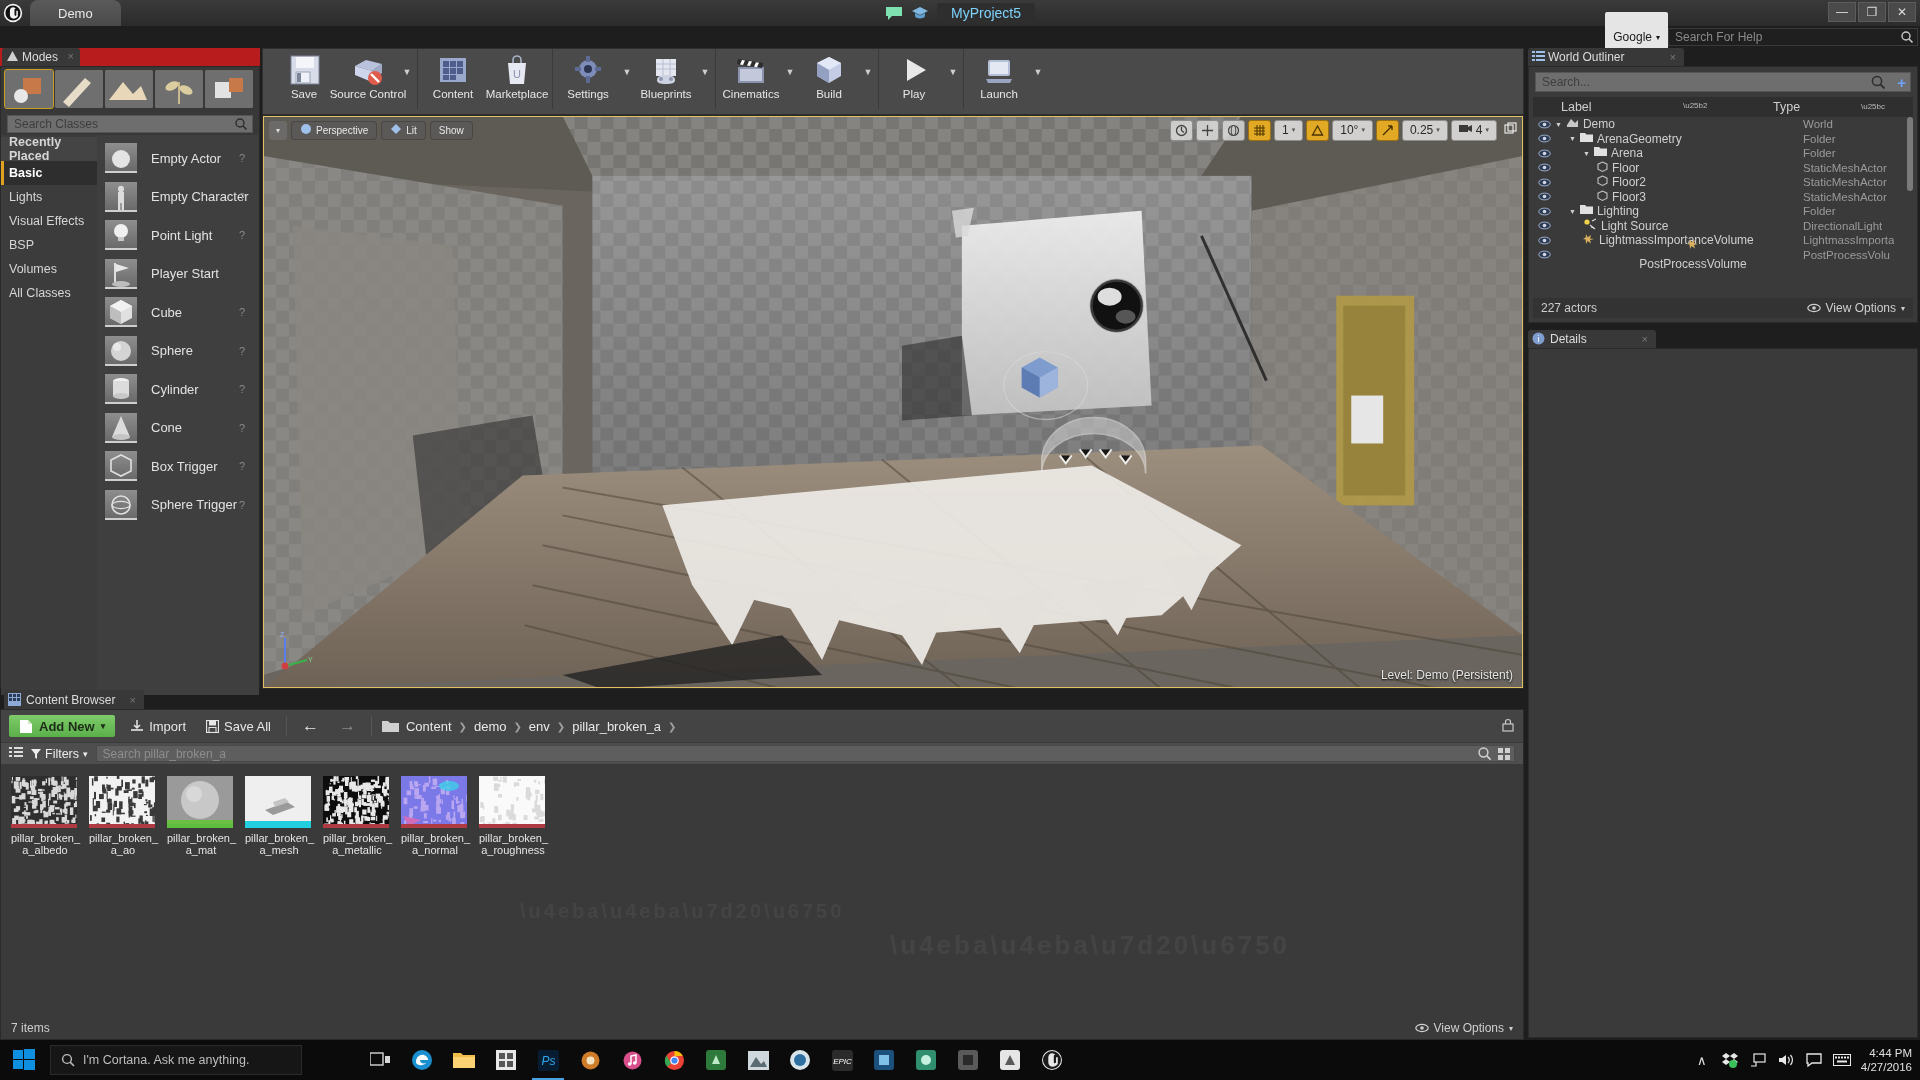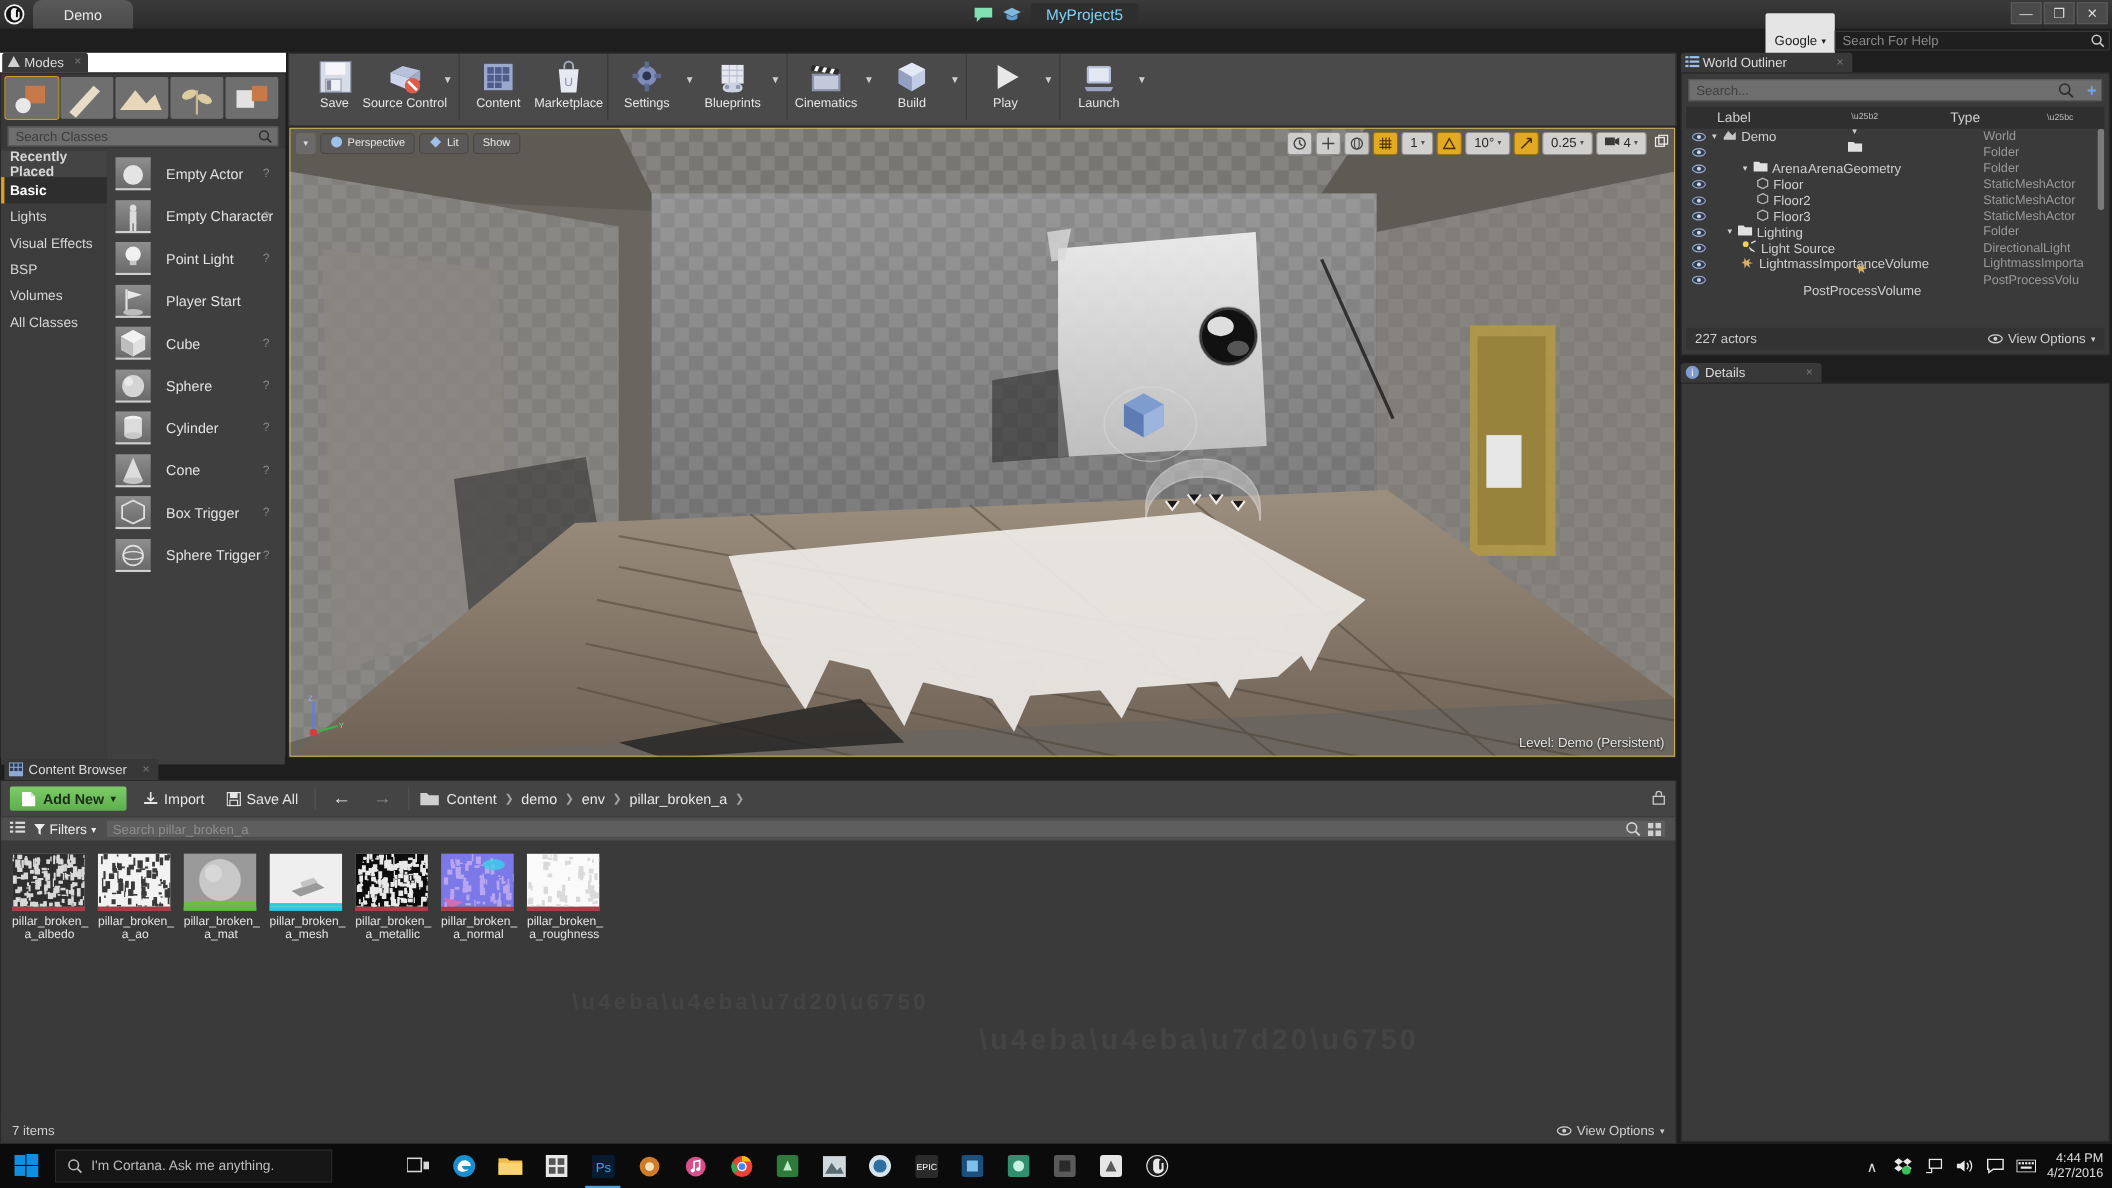--- a/index.html
+++ b/index.html
@@ -28,21 +28,21 @@
     background:#2b2b2b; display:flex; align-items:center; padding-left:6px; }
   .menuitem { padding:2px 12px; color:#d0d0d0; font-size:13px; }
   .helpbar { position:absolute; right:2px; top:26px; height:22px; display:flex; align-items:center; gap:0; }
   .googlesel { background:#e5e5e5; color:#1a1a1a; font-size:12px; padding:18px 8px; border-radius:2px;
      display:flex; align-items:center; gap:4px; }
   .helpsearch { width:250px; height:18px; background:#1f1f1f; border:1px solid #3a3a3a;
      color:#8a8a8a; font-size:12px; padding:0 20px 0 6px; display:flex; align-items:center; position:relative;}
   .helpsearch .mag { position:absolute; right:3px; top:1px; }
 
   
-  .modes-tabbar { position:absolute; left:0; top:48px; width:260px; height:18px; background:#ffffff; }
+  .modes-tabbar { position:absolute; left:0; top:48px; width:260px; height:18px; background:#b91c1c; }
   .modes-tab { position:absolute; left:2px; top:0; height:18px; padding:0 22px 0 20px;
      background:#383838; border-radius:3px 3px 0 0; display:flex; align-items:center; font-size:12px; color:#dcdcdc; }
   .modes-tab .x { position:absolute; right:6px; top:2px; color:#777; font-size:11px; }
   .modes-tab .mi { position:absolute; left:4px; top:2px; width:13px; height:13px;}
   .modes-panel { position:absolute; left:0; top:66px; width:260px; height:622px; background:#383838;
      border:1px solid #2a2a2a; }
   .mode-icons { display:flex; height:44px; padding:3px 2px 0 4px; gap:2px; }
   .mode-icon { width:48px; height:38px; border-radius:2px; overflow:hidden; position:relative;
      background:#6e6e6e; }
   .mode-icon.sel { outline:1px solid #c8a020; }
@@ -170,21 +170,21 @@
      display:flex; align-items:center; justify-content:space-between; padding:0 10px;
      font-size:12px; color:#cfcfcf; }
   .cb-foot .vo { display:flex; align-items:center; gap:5px; }
 
   
   .taskbar { position:absolute; left:0; bottom:0; width:1920px; height:40px; background:#0b0b0b;
      display:flex; align-items:center; }
   .startbtn { width:48px; height:40px; display:flex; align-items:center; justify-content:center; }
   .cortana { width:252px; height:30px; margin-left:2px; background:#161616; border:1px solid #2a2a2a;
      display:flex; align-items:center; gap:8px; padding:0 10px; color:#bdbdbd; font-size:12.5px; }
-  .tb-apps { display:flex; align-items:center; gap:2px; margin-left:58px; }
+  .tb-apps { display:flex; align-items:center; gap:2px; margin-left:58px;font-style:italic; }
   .tapp { width:40px; height:40px; display:flex; align-items:center; justify-content:center; position:relative; }
   .tapp.active:after { content:''; position:absolute; bottom:0; left:4px; right:4px; height:2px; background:#4aa3e0; }
   .tray { margin-left:auto; display:flex; align-items:center; gap:10px; padding-right:8px; color:#e0e0e0; }
   .clock { text-align:right; font-size:11.5px; line-height:14px; }
   .tray-ico { width:18px; height:18px; display:flex; align-items:center; justify-content:center; }
   .watermark { position:absolute; pointer-events:none; color:rgba(255,255,255,.055);
      font-size:26px; font-weight:bold; letter-spacing:3px; }
 </style>
 </head>
 <body>
@@ -784,21 +784,21 @@
           </span>
           <span class="wo-type">World</span>
         </div>
         <div class="wo-row">
           <span class="wo-eye">
             <svg width="13" height="9" viewBox="0 0 13 9">
               <ellipse cx="6.5" cy="4.5" rx="5.8" ry="3.4" fill="#2e3a52" stroke="#9fb0cc" stroke-width="1"></ellipse>
               <circle cx="6.5" cy="4.5" r="1.8" fill="#cfd8e8"></circle>
             </svg>
           </span>
-          <span class="wo-lbl" style="padding-left: 14px; flex-direction: column;">
+          <span class="wo-lbl" style="padding-left: 14px;">
             <span style="font-size:7px;color:#cfcfcf;">▼</span>
             <span><svg width="13" height="11" viewBox="0 0 13 11">
                 <path d="M0 1h5l1.5 1.5H13V10H0z" fill="#e0e0e0"></path>
               </svg></span>
             <span>ArenaGeometry</span>
           </span>
           <span class="wo-type">Folder</span>
         </div>
         <div class="wo-row">
           <span class="wo-eye">

